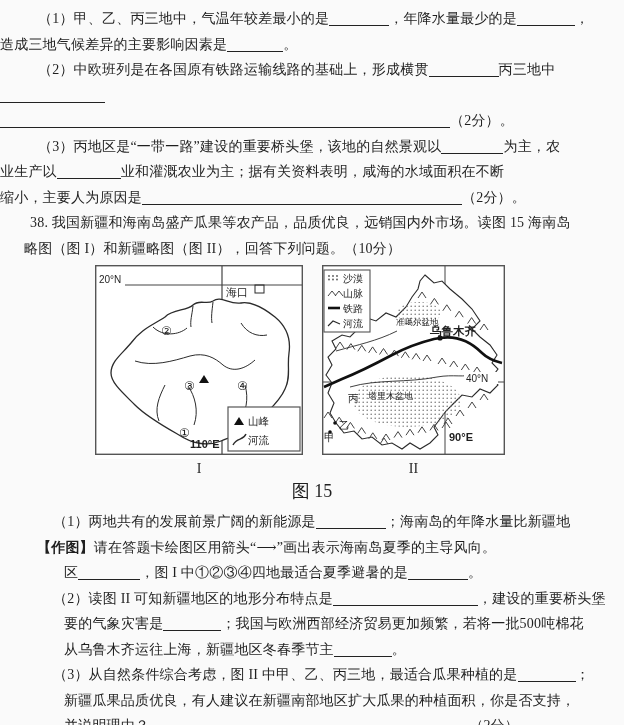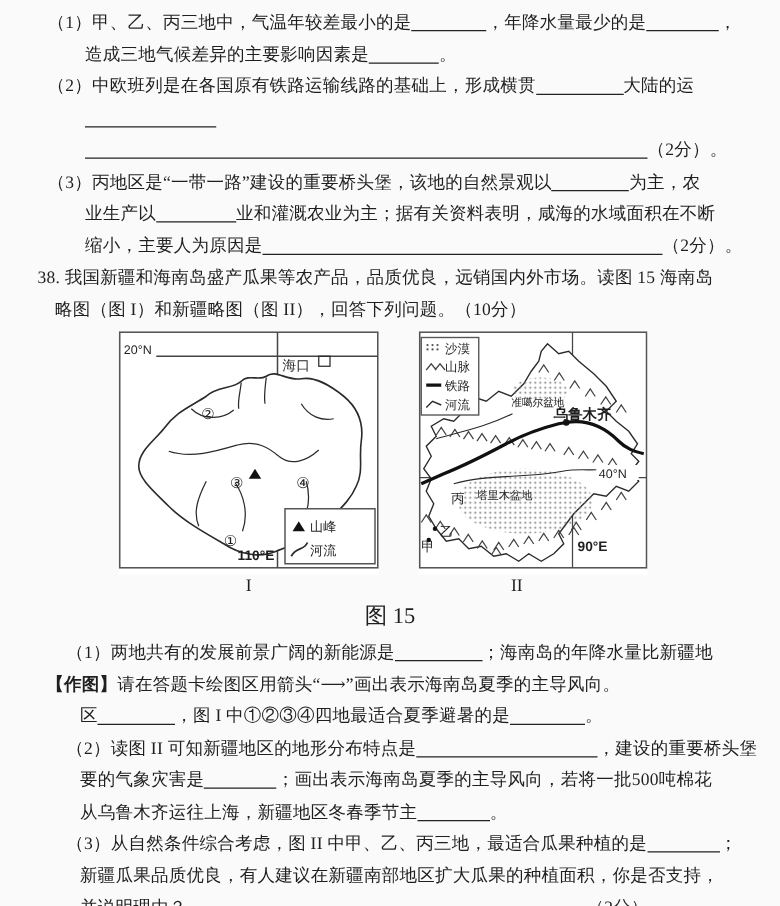--- a/index.html
+++ b/index.html
@@ -17,46 +17,46 @@
   .txt{color:#1f1f1f;}
   .txt.bold{font-weight:bold;}
   .blank{
     display:inline-block;
     border-bottom:1.4px solid #222;
     height:14px;
     vertical-align:-3px;
   }
   
   .i37{padding-left:68px;text-indent:-30px;}
-  .c37{padding-left:68px;}
+  .c37{}
   .stem{padding-left:60px;text-indent:-30px;}
-  .stemc{padding-left:44px;}
+  .stemc{padding-left:24px;}
   .i38{padding-left:80px;text-indent:-27px;}
   .c38{padding-left:64px;}
   .zuotu{padding-left:37px;}
   
   .figure{margin:4px 0 2px 95px;}
-  .maps-row{display:flex;gap:32px;}
+  .maps-row{display:flex;gap:19px;}
   .map-cell{background:#fff;}
   .map-labels{display:flex;gap:19px;margin-top:2px;}
   .map-label{font-size:14px;text-align:center;font-family:"Liberation Serif",serif;}
   .map-label.one{width:208px;}
   .map-label.two{width:183px;}
   .fig-caption{text-align:center;font-size:18px;margin:2px 0 6px -95px;width:624px;}
   svg text{font-family:"Liberation Sans","DejaVu Sans",sans-serif;fill:#1f1f1f;}
 </style>
 </head>
 <body>
 
 <div class="page">
 
   <div id="top-block">
       <div class="line i37"><span class="txt">（1）甲、乙、丙三地中，气温年较差最小的是</span><span class="blank" style="width: 60px;"></span><span class="txt">，年降水量最少的是</span><span class="blank" style="width: 58px;"></span><span class="txt">，</span></div>
       <div class="line c37"><span class="txt">造成三地气候差异的主要影响因素是</span><span class="blank" style="width: 56px;"></span><span class="txt">。</span></div>
-      <div class="line i37"><span class="txt">（2）中欧班列是在各国原有铁路运输线路的基础上，形成横贯</span><span class="blank" style="width: 70px;"></span><span class="txt">大陆的运</span></div>
+      <div class="line i37"><span class="txt">（2）中欧班列是在各国原有铁路运输线路的基础上，形成横贯</span><span class="blank" style="width: 70px;"></span><span class="txt">丙三地中</span></div>
       <div class="line c37"><span class="blank" style="width: 105px;"></span></div>
       <div class="line c37"><span class="blank" style="width: 450px;"></span><span class="txt">（2分）。</span></div>
       <div class="line i37"><span class="txt">（3）丙地区是“一带一路”建设的重要桥头堡，该地的自然景观以</span><span class="blank" style="width: 62px;"></span><span class="txt">为主，农</span></div>
       <div class="line c37"><span class="txt">业生产以</span><span class="blank" style="width: 64px;"></span><span class="txt">业和灌溉农业为主；据有关资料表明，咸海的水域面积在不断</span></div>
       <div class="line c37"><span class="txt">缩小，主要人为原因是</span><span class="blank" style="width: 320px;"></span><span class="txt">（2分）。</span></div>
       <div class="line stem"><span class="txt">38. 我国新疆和海南岛盛产瓜果等农产品，品质优良，远销国内外市场。读图 15 海南岛</span></div>
       <div class="line stemc"><span class="txt">略图（图 I）和新疆略图（图 II），回答下列问题。（10分）</span></div>
     </div>
 
   <div class="figure">
@@ -177,20 +177,20 @@
       <div class="map-label two">II</div>
     </div>
     <div class="fig-caption">图 15</div>
   </div>
 
   <div id="bottom-block">
       <div class="line i38"><span class="txt">（1）两地共有的发展前景广阔的新能源是</span><span class="blank" style="width: 70px;"></span><span class="txt">；海南岛的年降水量比新疆地</span></div>
       <div class="line zuotu"><span class="txt bold">【作图】</span><span class="txt">请在答题卡绘图区用箭头“⟶”画出表示海南岛夏季的主导风向。</span></div>
       <div class="line c38"><span class="txt">区</span><span class="blank" style="width: 62px;"></span><span class="txt">，图 I 中①②③④四地最适合夏季避暑的是</span><span class="blank" style="width: 60px;"></span><span class="txt">。</span></div>
       <div class="line i38"><span class="txt">（2）读图 II 可知新疆地区的地形分布特点是</span><span class="blank" style="width: 145px;"></span><span class="txt">，建设的重要桥头堡</span></div>
-      <div class="line c38"><span class="txt">要的气象灾害是</span><span class="blank" style="width: 58px;"></span><span class="txt">；画出表示海南岛夏季的主导风向，若将一批500吨棉花</span></div>
+      <div class="line c38"><span class="txt">要的气象灾害是</span><span class="blank" style="width: 58px;"></span><span class="txt">；我国与欧洲西部经济贸易更加频繁，若将一批500吨棉花</span></div>
       <div class="line c38"><span class="txt">从乌鲁木齐运往上海，新疆地区冬春季节主</span><span class="blank" style="width: 58px;"></span><span class="txt">。</span></div>
       <div class="line i38"><span class="txt">（3）从自然条件综合考虑，图 II 中甲、乙、丙三地，最适合瓜果种植的是</span><span class="blank" style="width: 58px;"></span><span class="txt">；</span></div>
       <div class="line c38"><span class="txt">新疆瓜果品质优良，有人建议在新疆南部地区扩大瓜果的种植面积，你是否支持，</span></div>
       <div class="line c38"><span class="txt">并说明理由？</span><span class="blank" style="width: 320px;"></span><span class="txt">（2分）。</span></div>
     </div>
 
 </div>
 
 </body></html>

